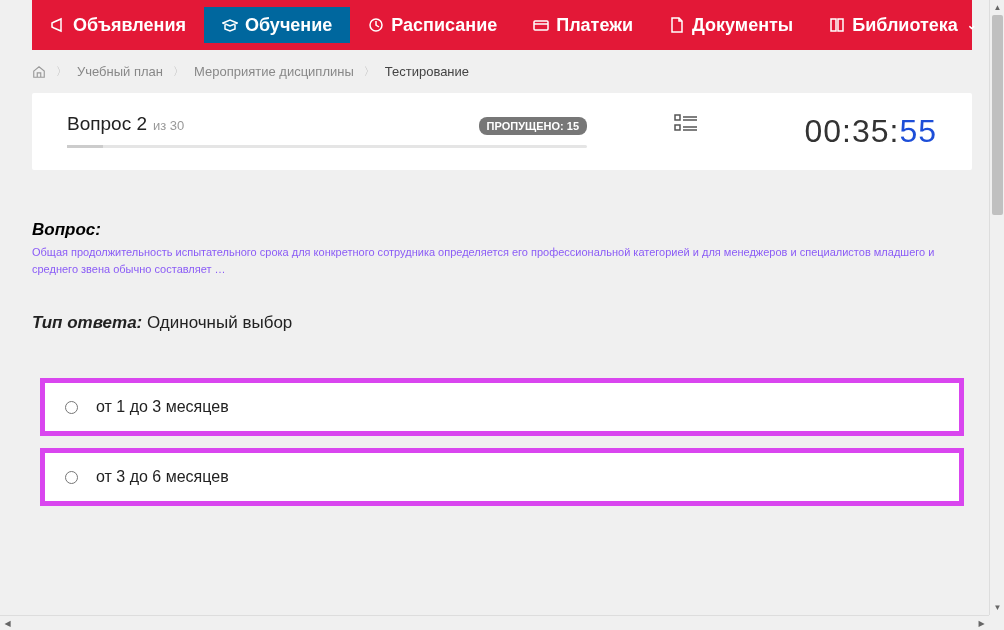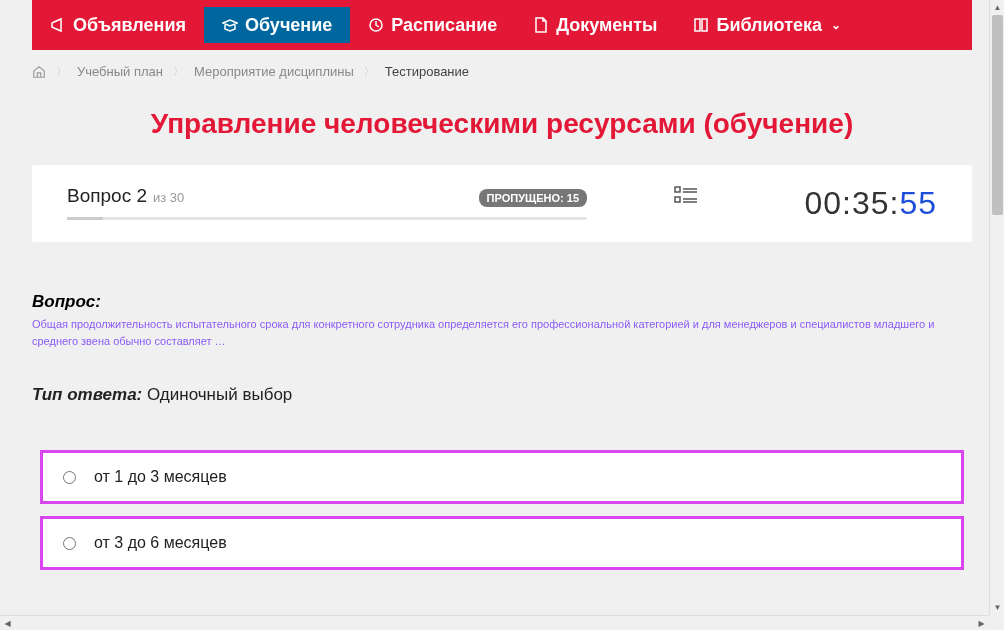--- a/index.html
+++ b/index.html
@@ -158,21 +158,21 @@
       margin-bottom: 45px;
     }
     .answer-type-label {
       font-style: italic;
       font-weight: 700;
     }
     .answers {
       padding: 0 8px;
     }
     .answer-option {
-      border: 3px solid #d946ef;
+      border: 5px solid #d946ef;
       padding: 15px 20px;
       margin-bottom: 12px;
       display: flex;
       align-items: center;
       gap: 18px;
       cursor: pointer;
       background: #fff;
     }
     .answer-option input[type="radio"] {
       width: 13px;
@@ -261,20 +261,29 @@
       <span>Обучение</span>
     </div>
     <div class="nav-item">
       <span class="nav-icon">
         <svg viewBox="0 0 16 16" width="16" height="16" fill="none" stroke="#fff" stroke-width="1.5">
             <circle cx="8" cy="8" r="6"></circle>
             <path d="M8 4v4l3 2"></path>
           </svg>
       </span>
       <span>Расписание</span>
+    </div>
+    <div class="nav-item">
+      <span class="nav-icon">
+        <svg viewBox="0 0 16 16" width="16" height="16" fill="none" stroke="#fff" stroke-width="1.5">
+            <rect x="1" y="4" width="14" height="9" rx="1"></rect>
+            <path d="M1 7h14"></path>
+          </svg>
+      </span>
+      <span>Платежи</span>
     </div>
     <div class="nav-item">
       <span class="nav-icon">
         <svg viewBox="0 0 16 16" width="16" height="16" fill="none" stroke="#fff" stroke-width="1.5">
             <path d="M3 1h7l3 3v11H3V1z"></path>
             <path d="M10 1v3h3"></path>
           </svg>
       </span>
       <span>Документы</span>
     </div>
@@ -296,21 +305,20 @@
         </svg>
     </span>
     <span class="breadcrumb-sep">〉</span>
     <span class="breadcrumb-item">Учебный план</span>
     <span class="breadcrumb-sep">〉</span>
     <span class="breadcrumb-item">Мероприятие дисциплины</span>
     <span class="breadcrumb-sep">〉</span>
     <span class="breadcrumb-item current">Тестирование</span>
   </div>
 
-  <h1 class="page-title">Управление человеческими ресурсами (обучение)</h1>
 
   <div class="progress-bar">
     <div class="progress-left">
       <div class="question-counter">
         <span class="question-num">Вопрос 2</span>
         <span class="question-total">из 30</span>
       </div>
       <div class="skipped-badge">ПРОПУЩЕНО: 15</div>
       <div class="progress-track">
         <div class="progress-fill"></div>

